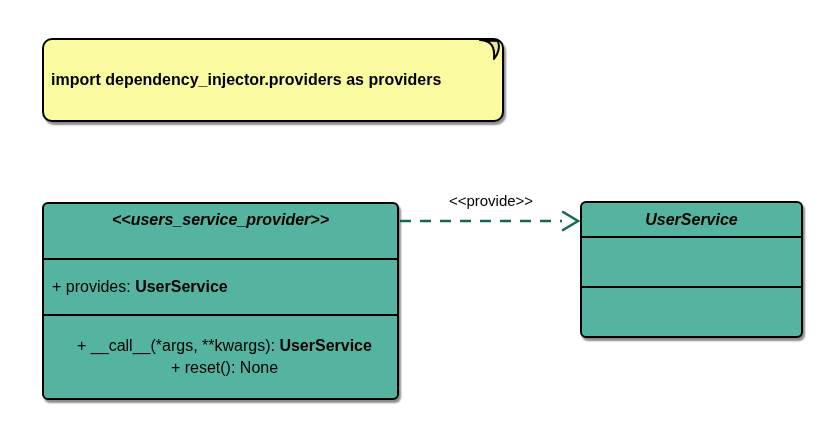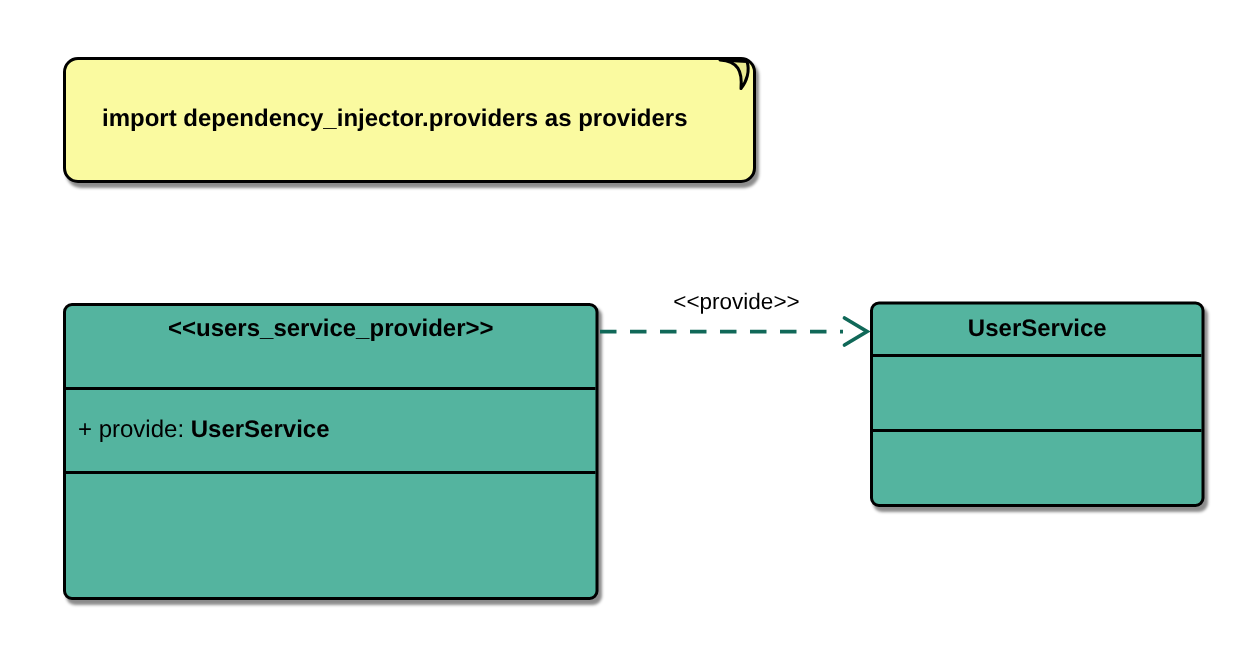--- a/index.html
+++ b/index.html
@@ -27,21 +27,21 @@
     left: 42px; top: 38px;
     width: 462px; height: 84px;
     background: var(--note-fill);
     border: 2.5px solid var(--border);
     border-radius: 10px;
     box-shadow: 2px 3px 2px rgba(0,0,0,0.45);
     display: flex;
     align-items: center;
   }
   .note-text {
-    padding-left: 24px;
+    padding-left: 7px;
     font-size: 16px;
     font-weight: bold;
     white-space: nowrap;
   }
   .note-fold {
     position: absolute;
     top: -2px; right: -2px;
     width: 26px; height: 26px;
   }
 
@@ -62,21 +62,21 @@
   .cls-section:last-child { border-bottom: none; }
 
   .provider .cls-header  { height: 56px; text-align: center; padding-top: 5px; }
   .provider .cls-attrs   { height: 56px; display: flex; align-items: center; }
   .provider .cls-methods { height: 82px; display: flex; flex-direction: column; justify-content: center; }
 
   .service .cls-header  { height: 35px; display: flex; align-items: center; justify-content: center; }
   .service .cls-attrs   { height: 50px; }
   .service .cls-methods { flex: 1; }
 
-  .cls-title { font-size: 16px; font-weight: bold; line-height: 22px; white-space: nowrap; }
+  .cls-title { font-size: 16px; font-weight: bold; line-height: 22px; white-space: nowrap; font-style: italic; }
   .member {
     font-size: 16px;
     line-height: 22px;
     padding-left: 8px;
     white-space: nowrap;
   }
   .member .type { font-weight: bold; }
 
   
   .relation { position: absolute; left: 396px; top: 186px; width: 192px; height: 52px; overflow: visible; }
@@ -109,23 +109,25 @@
     <svg class="note-fold" viewBox="0 0 26 26">
       <path d="M2,2 C14,3 17,9 16,21 C20,16 22,9 20,3 Z" fill="#E9E98E" stroke="#000000" stroke-width="2" stroke-linejoin="round"></path>
     </svg>
   </div>
 
   <div class="uml-class provider">
     <div class="cls-section cls-header">
       <div class="cls-title">&lt;&lt;users_service_provider&gt;&gt;</div>
     </div>
     <div class="cls-section cls-attrs">
-      <div class="member"><span>+ provide: </span><span class="type">UserService</span></div>
+      <div class="member"><span>+ provides: </span><span class="type">UserService</span></div>
     </div>
     <div class="cls-section cls-methods">
+      <div class="member"><span>+ __call__(*args, **kwargs): </span><span class="type">UserService</span></div>
+      <div class="member"><span>+ reset(): None</span><span class="type"></span></div>
     </div>
   </div>
 
   <svg class="relation" viewBox="0 0 192 52">
     <text x="95" y="20">&lt;&lt;provide&gt;&gt;</text>
     <line class="dash" x1="4" y1="35" x2="166" y2="35"></line>
     <polyline class="head" points="167,26 182,35 167,44"></polyline>
   </svg>
 
   <div class="uml-class service">

